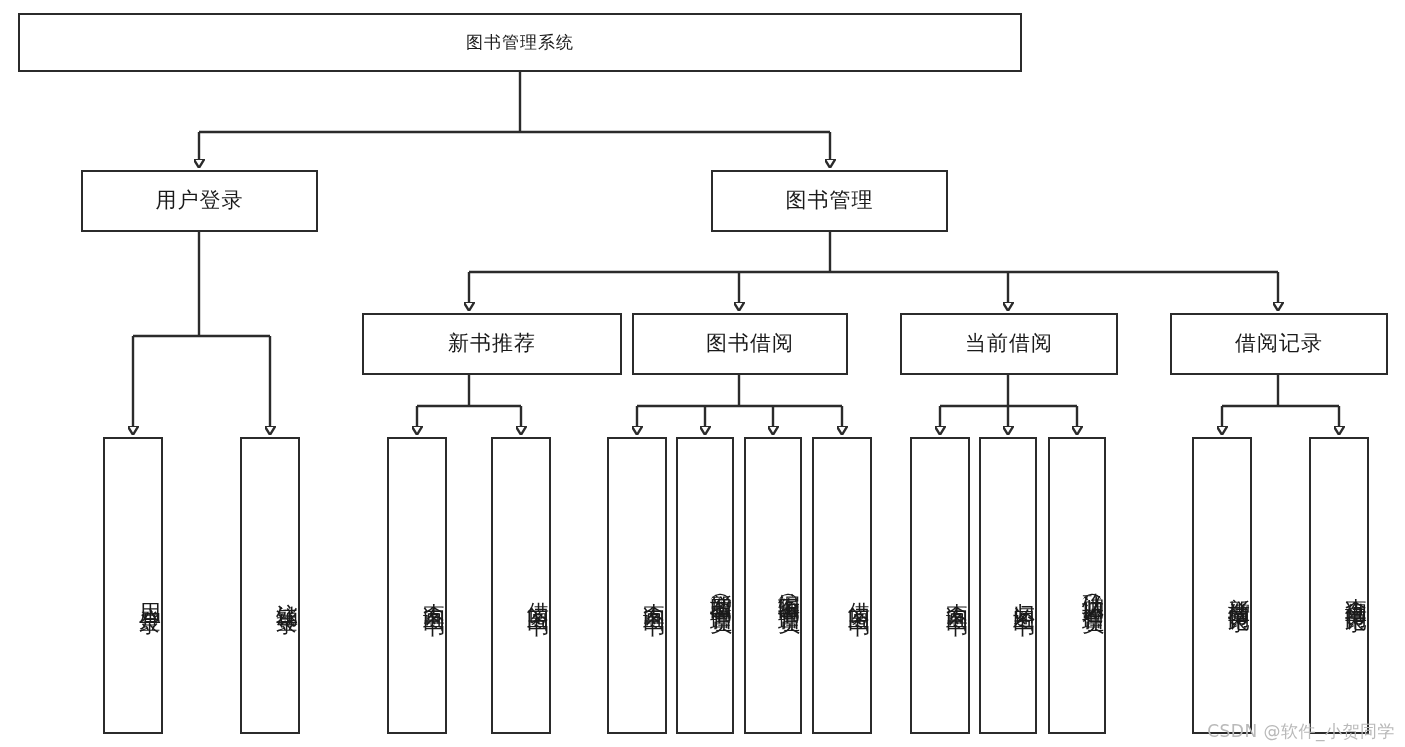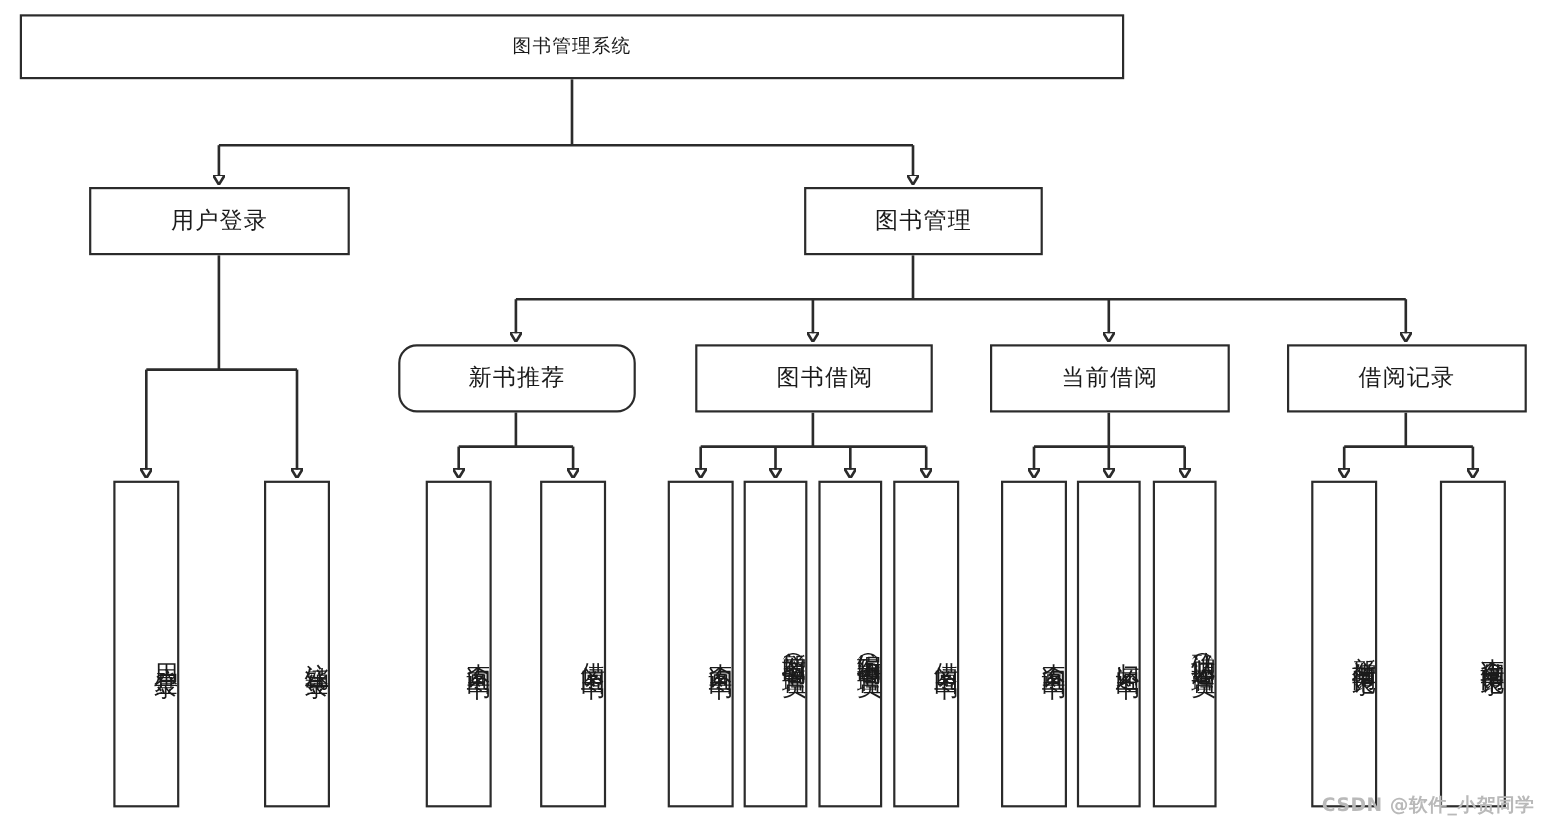--- a/index.html
+++ b/index.html
@@ -71,21 +71,20 @@
   
   #watermark {
     position: absolute;
     right: 10px;
     bottom: 4px;
     font-size: 17px;
     color: #b9b9b9;
     letter-spacing: 0.5px;
     white-space: nowrap;
     user-select: none;
-    font-weight: bold;
   }
 </style>
 </head>
 <body>
 
 <div id="diagram-root">
 
   <svg id="connectors" viewBox="0 0 1405 747" width="1405" height="747" xmlns="http://www.w3.org/2000/svg">
     <defs>
       <marker id="arrowhead" markerWidth="9" markerHeight="11" refX="1.2" refY="5.5" orient="auto" markerUnits="userSpaceOnUse">
@@ -133,23 +132,23 @@
     <line x1="1278" y1="375" x2="1278" y2="406"></line>
     <line x1="1222" y1="406" x2="1339" y2="406"></line>
     <line x1="1222" y1="406" x2="1222" y2="427" marker-end="url(#arrowhead)"></line>
     <line x1="1339" y1="406" x2="1339" y2="427" marker-end="url(#arrowhead)"></line>
   </svg>
 
   <div class="node node-h node-root" style="left:18px; top:13px; width:1004px; height:59px;">图书管理系统</div>
 
   <div class="node node-h" style="left:81px; top:170px; width:237px; height:62px;">用户登录</div>
 
-  <div class="node node-h" style="left:731px; top:170px; width:217px; height:62px;">图书管理</div>
+  <div class="node node-h" style="left:711px; top:170px; width:237px; height:62px;">图书管理</div>
 
-  <div class="node node-h" style="left:362px; top:313px; width:216px; height:62px;border-radius:17px;">新书推荐</div>
+  <div class="node node-h" style="left:362px; top:313px; width:260px; height:62px;">新书推荐</div>
 
   <div class="node node-h" style="left:632px; top:313px; width:216px; height:62px;padding-left:20px;">图书借阅</div>
 
   <div class="node node-h" style="left:1170px; top:313px; width:218px; height:62px;">借阅记录</div>
 
   <div class="node node-h" style="left:900px; top:313px; width:218px; height:62px;">当前借阅</div>
 
   <div class="node node-v" style="left:103px; top:437px; width:60px; height:297px;">用户登录</div>
 
   <div class="node node-v" style="left:240px; top:437px; width:60px; height:297px;">注销登录</div>

